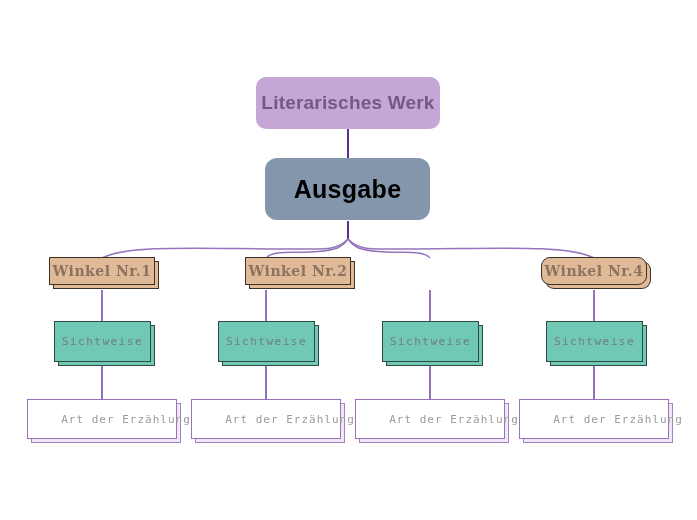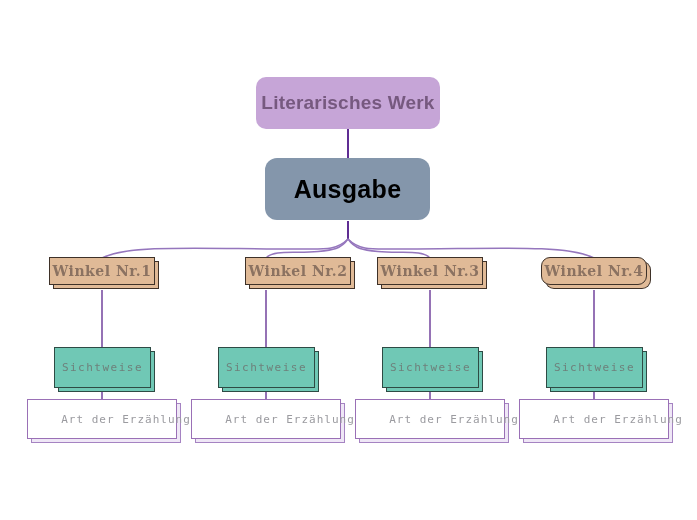--- a/index.html
+++ b/index.html
@@ -75,21 +75,20 @@
   .node-sicht {
     top: 321px;
     width: 97px; height: 41px;
     background: #70c8b5;
     border: 1.5px solid #2e4b44;
     box-shadow: 4px 4px 0 -1px #70c8b5, 4px 4px 0 0 #2e4b44;
     color: #6e807b;
     font-family: "DejaVu Sans Mono", monospace;
     font-size: 11px;
     letter-spacing: 1.5px;
-    margin-top: 26px;
   }
   .col1.node-sicht { left: 54px; }
   .col2.node-sicht { left: 218px; }
   .col3.node-sicht { left: 382px; }
   .col4.node-sicht { left: 546px; }
   
   .node-art {
     top: 399px;
     width: 150px; height: 40px;
     background: #ffffff;
@@ -132,21 +131,20 @@
   <div class="node node-edition">Ausgabe</div>
 
   <div class="node node-winkel col1">Winkel Nr.1</div>
   <div class="node node-sicht col1">Sichtweise</div>
   <div class="node node-art col1">Art der Erzählung</div>
 
   <div class="node node-winkel col2">Winkel Nr.2</div>
   <div class="node node-sicht col2">Sichtweise</div>
   <div class="node node-art col2">Art der Erzählung</div>
 
-  <div class="node node-winkel col3">Winkel Nr.3</div>
   <div class="node node-sicht col3">Sichtweise</div>
   <div class="node node-art col3">Art der Erzählung</div>
 
   <div class="node node-winkel col4">Winkel Nr.4</div>
   <div class="node node-sicht col4">Sichtweise</div>
   <div class="node node-art col4">Art der Erzählung</div>
 
 </div>
 
 </body></html>

